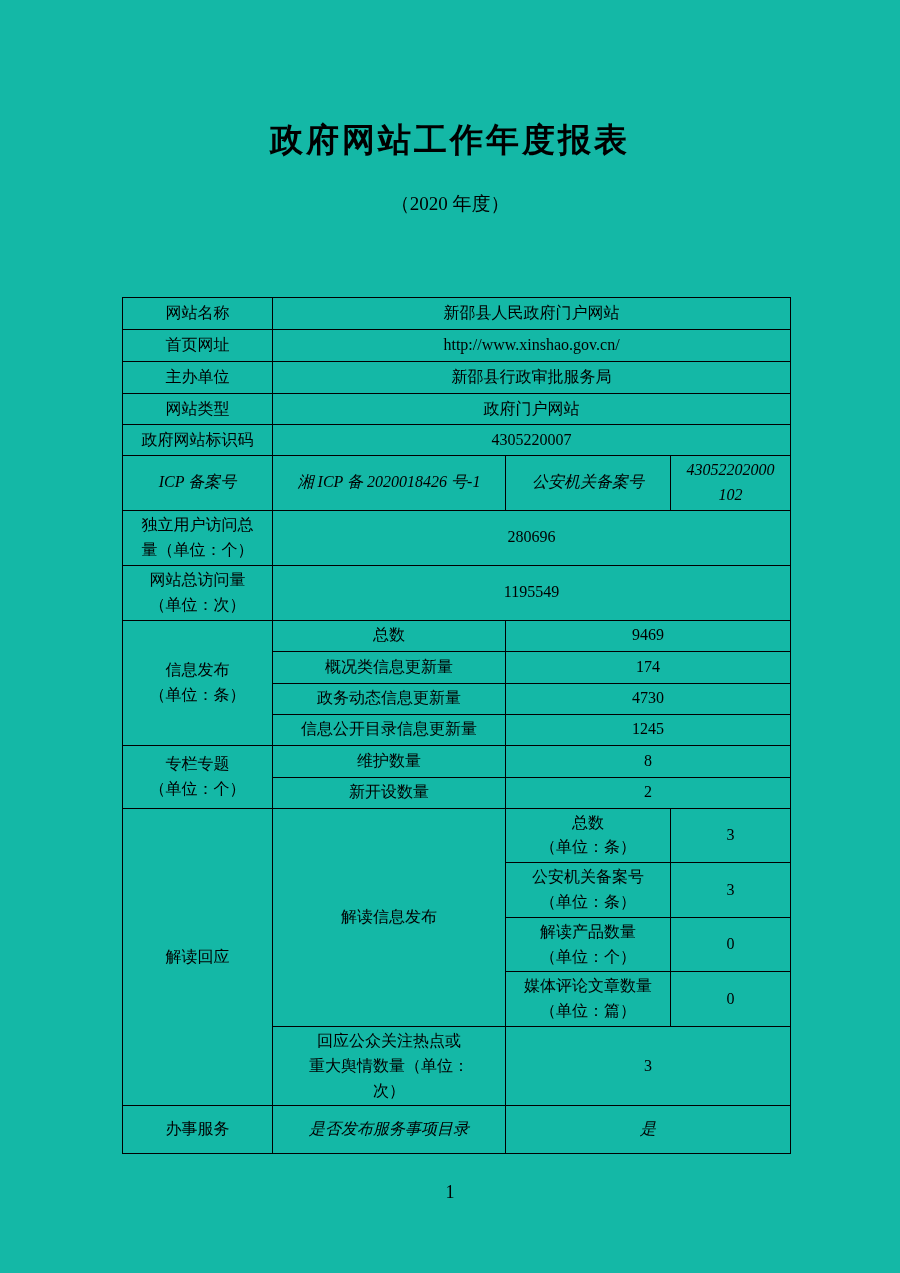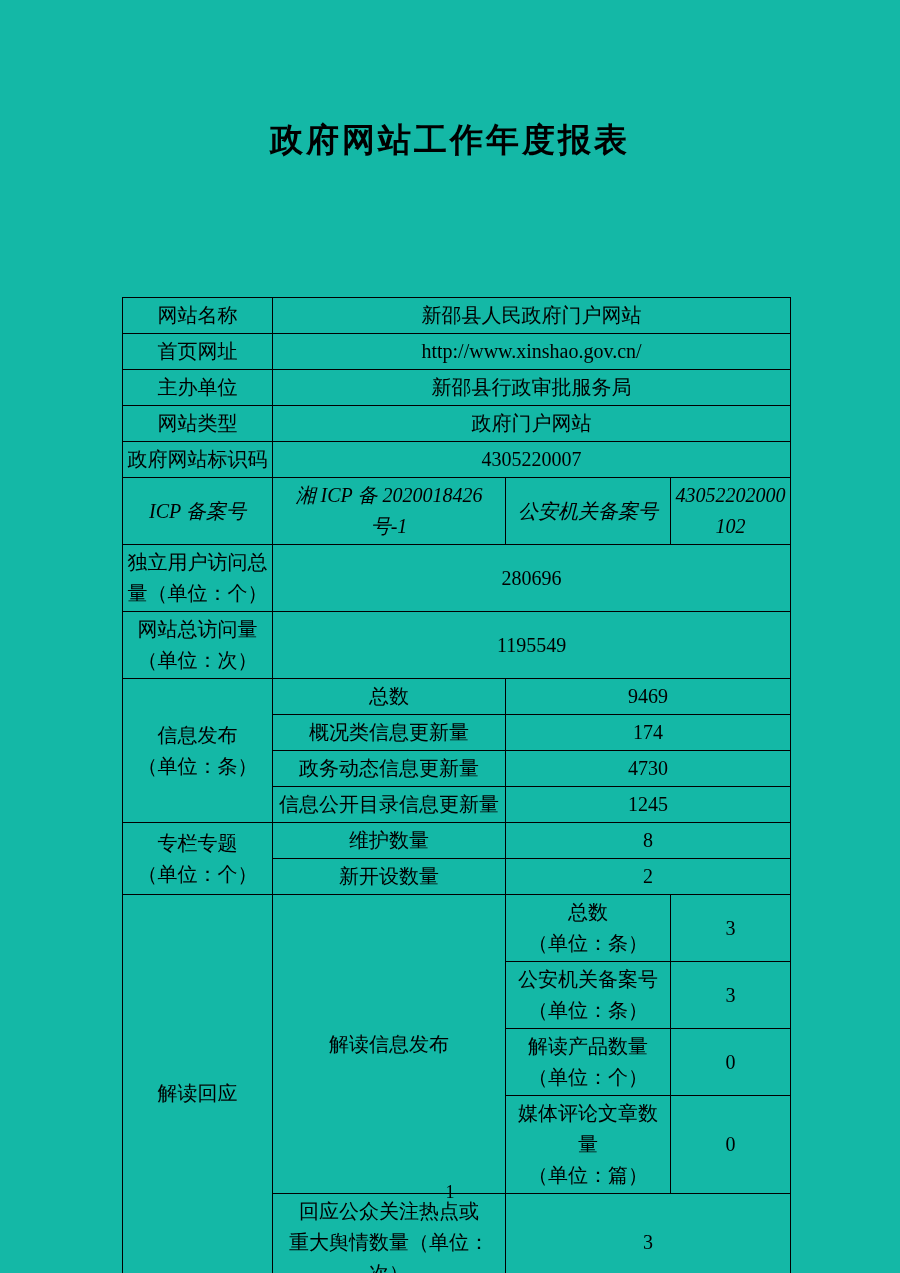--- a/index.html
+++ b/index.html
@@ -51,21 +51,21 @@
     top: 297px;
     left: 122px;
     width: 668px;
     border-collapse: collapse;
     table-layout: fixed;
   }
   table.report td {
     border: 1px solid #000000;
     text-align: center;
     vertical-align: middle;
-    font-size: 20px;
+    font-size: 16px;
     line-height: 1.55;
     padding: 2px 4px;
     white-space: pre-line;
     overflow: hidden;
     margin-top: 44px;
   }
   
   tr.r32 { height: 32px; }
   tr.r31 { height: 31px; }
   tr.r54 { height: 54px; font-style: italic; }
@@ -83,20 +83,21 @@
     text-align: center;
     font-size: 18px;
   }
 </style>
 </head>
 <body>
 
 <div class="page">
 
   <div class="doc-title">政府网站工作年度报表</div>
+  <div class="doc-subtitle">（2020 年度）</div>
 
   <table class="report">
     <colgroup>
       <col style="width:150px">
       <col style="width:233px">
       <col style="width:165px">
       <col style="width:120px">
     </colgroup>
 
     <tbody>

